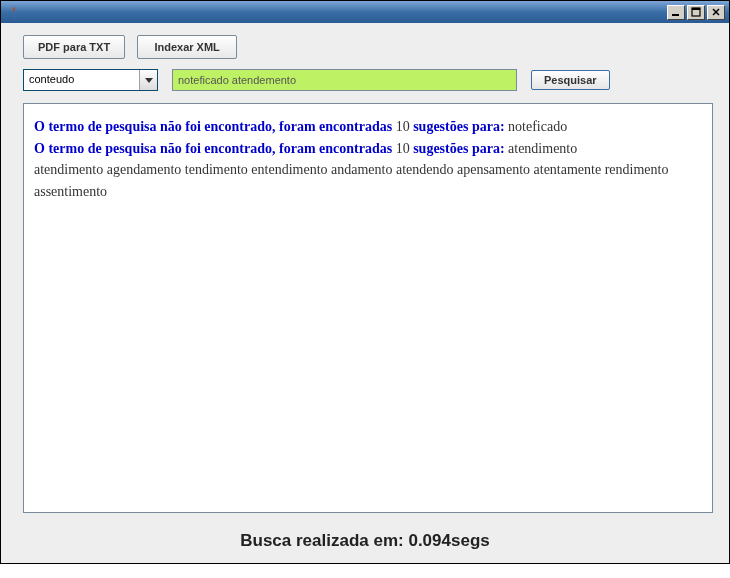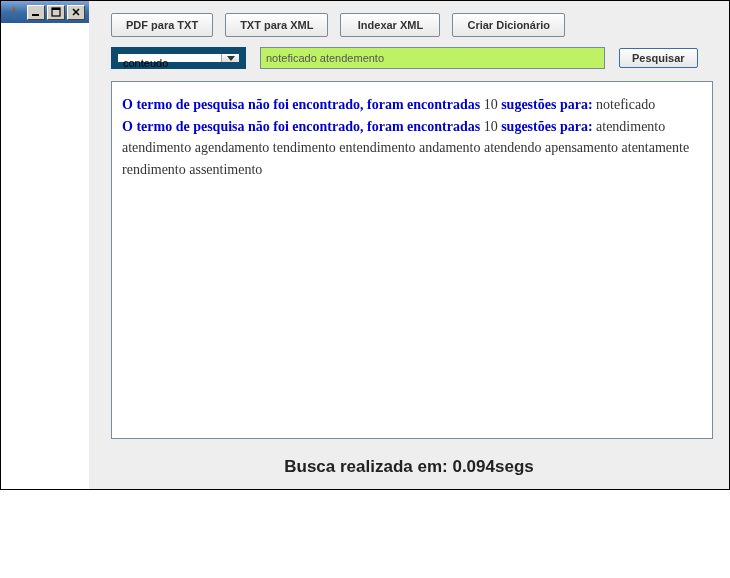--- a/index.html
+++ b/index.html
@@ -7,24 +7,24 @@
     margin: 0;
     font-family: Tahoma, Arial, sans-serif;
     font-size: 11px;
     background: #ffffff;
     width: 730px;
     height: 578px;
     overflow: hidden;
   }
   .window {
     width: 730px;
-    height: 490px;
+    height: 564px;
     border: 1px solid #000;
     display: flex;
-    flex-direction: row;
+    flex-direction: column;
   }
   .titlebar {
     height: 22px;
     background: linear-gradient(to bottom, #7ea6d7 0%, #3a6ea5 50%, #2a5a95 100%);
     display: flex;
     align-items: center;
     padding: 0 2px;
   }
   .titlebar .java-icon {
     width: 16px;
@@ -80,21 +80,21 @@
   .search-row {
     display: flex;
     gap: 14px;
     padding: 0 22px 12px 22px;
     align-items: center;
   }
   .combo {
     display: flex;
     width: 135px;
     height: 22px;
-    border: 7px solid #0c4a6e;
+    border: 1px solid #0c4a6e;
     background: #fff;
     gap: 32px;
   }
   .combo .combo-text {
     flex: 1;
     padding: 3px 5px;
     font-size: 11px;
     color: #000;
     background:#fff;
   }
@@ -185,23 +185,21 @@
             <line x1="8" y1="2" x2="2" y2="8" stroke="#000" stroke-width="1.5"></line>
           </svg>
       </div>
     </div>
   </div>
 
   <div class="content">
 
     <div class="toolbar-row">
       <button class="jbutton">PDF para TXT</button>
-      <button class="jbutton">TXT para XML</button>
       <button class="jbutton">Indexar XML</button>
-      <button class="jbutton">Criar Dicionário</button>
     </div>
 
     <div class="search-row">
       <div class="combo">
         <div class="combo-text">conteudo</div>
         <div class="combo-arrow">
           <svg width="8" height="5">
               <polygon points="0,0 8,0 4,5" fill="#333"></polygon>
             </svg>
         </div>

